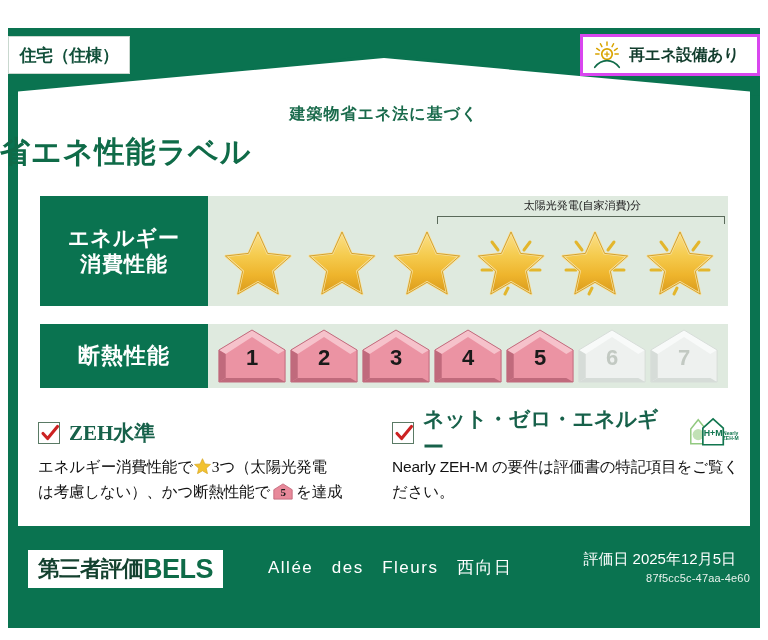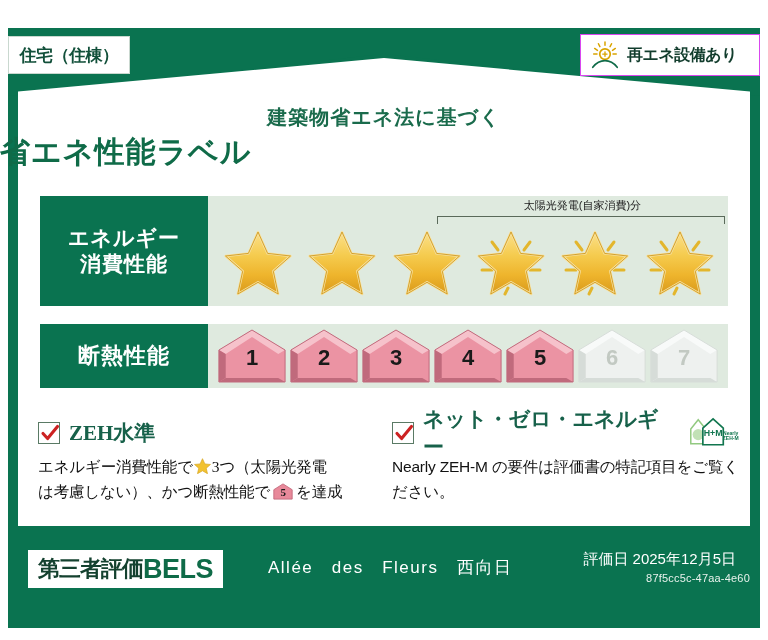--- a/index.html
+++ b/index.html
@@ -38,30 +38,30 @@
   .tag-housing{
     position:absolute; left:8px; top:36px; width:122px; height:38px;
     background:#ffffff; border:1px solid #c9d8cf;
     display:flex; align-items:center; justify-content:center;
     font-size:17px; font-weight:700; color:#12503a; letter-spacing:-0.5px;
   }
 
   
   .tag-renew{
     position:absolute; right:8px; top:34px; height:42px; width:180px;
-    background:#ffffff; border:1px solid #d946ef;
+    background:#ffffff; border:3px solid #d946ef;
     display:flex; align-items:center; gap:6px; padding:0 8px;
   }
   .tag-renew .txt{ font-size:16px; font-weight:700; color:#123d2d; letter-spacing:-0.5px;}
   .sun-icon{ width:32px; height:30px; flex:0 0 32px; }
 
   
   .title-sub{
     position:absolute; left:0; top:104px; width:768px; text-align:center;
-    font-size:20px; font-weight:700; color:#1a6b4c; letter-spacing:1px;
+    font-size:16px; font-weight:700; color:#1a6b4c; letter-spacing:1px;
   }
   .title-main{
     position:absolute; left:0; top:132px; width:768px; 
     font-size:30px; font-weight:700; color:#0f6b48; letter-spacing:1px;
   }
 
   
   .row{ position:absolute; display:flex; align-items:stretch; }
   .row-energy{ left:40px; top:196px; width:688px; height:110px; }
   .row-insul { left:40px; top:324px; width:688px; height:64px; }

